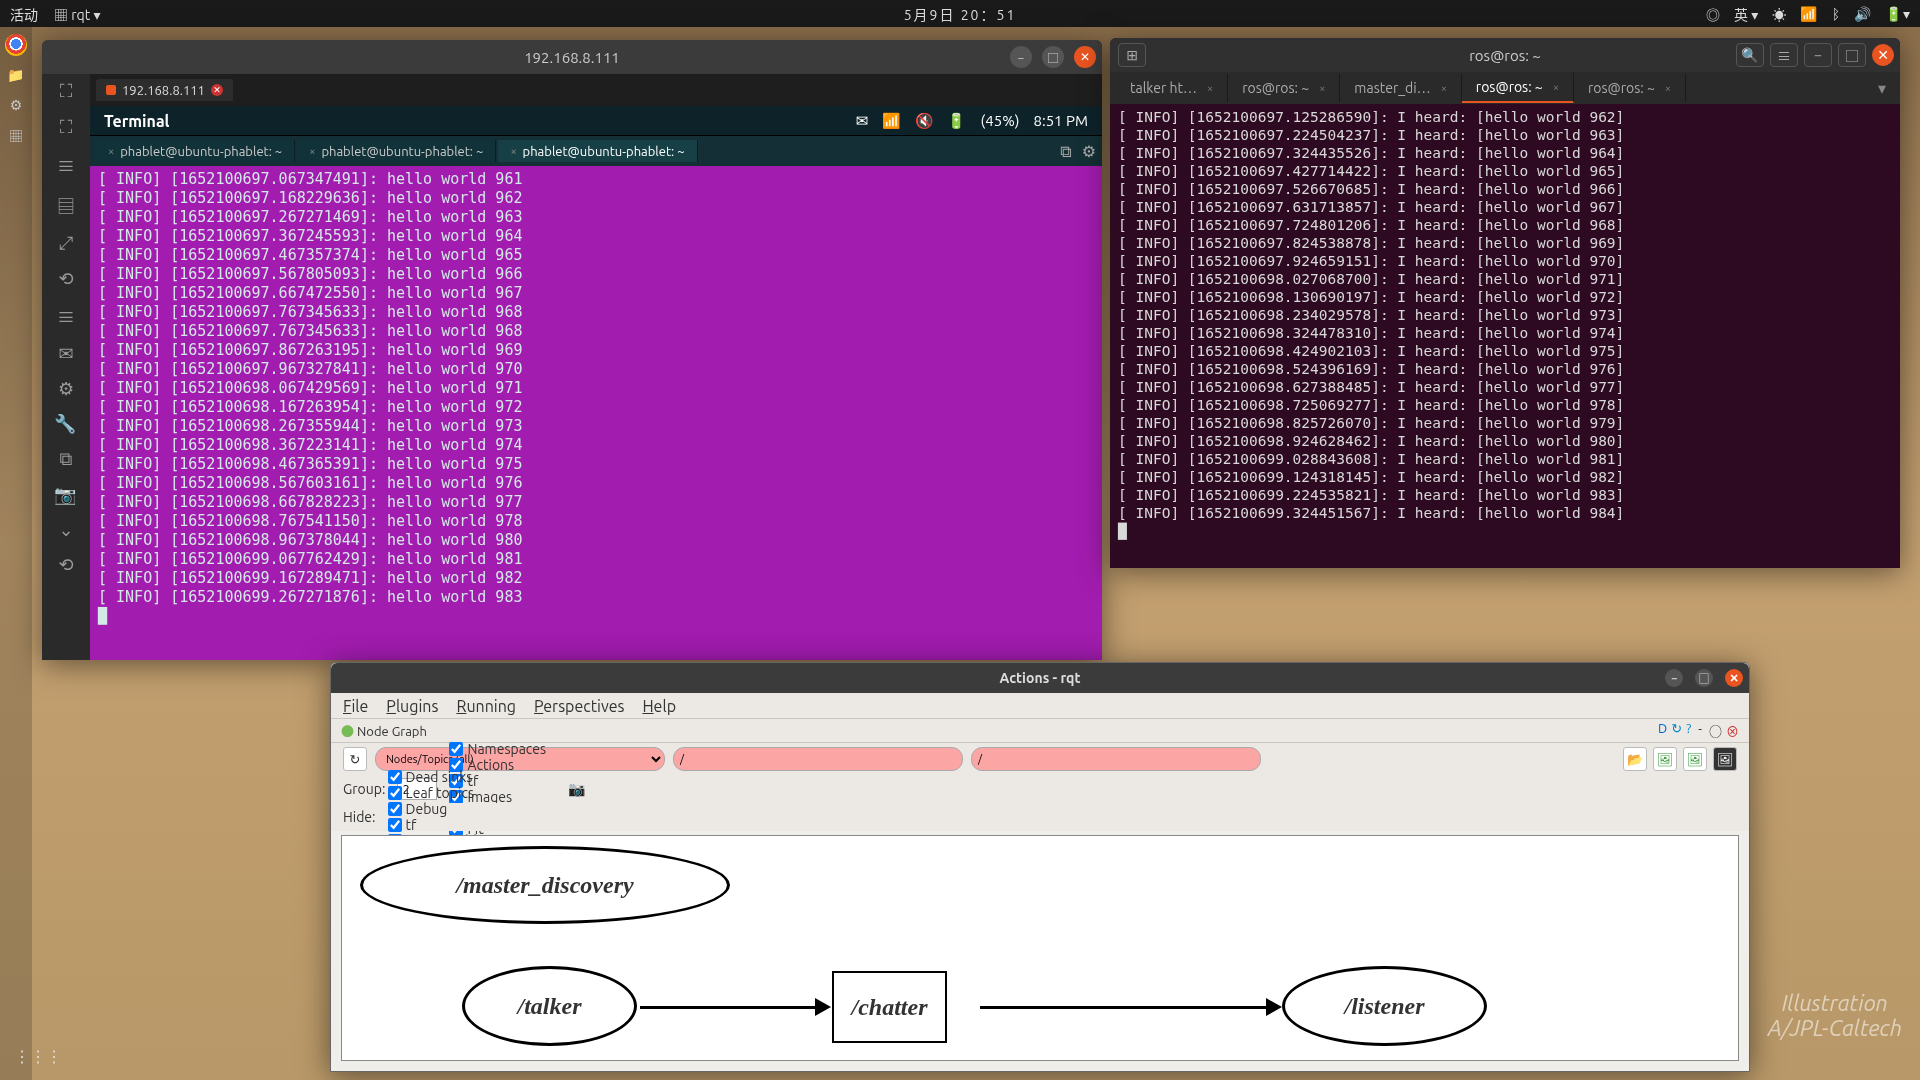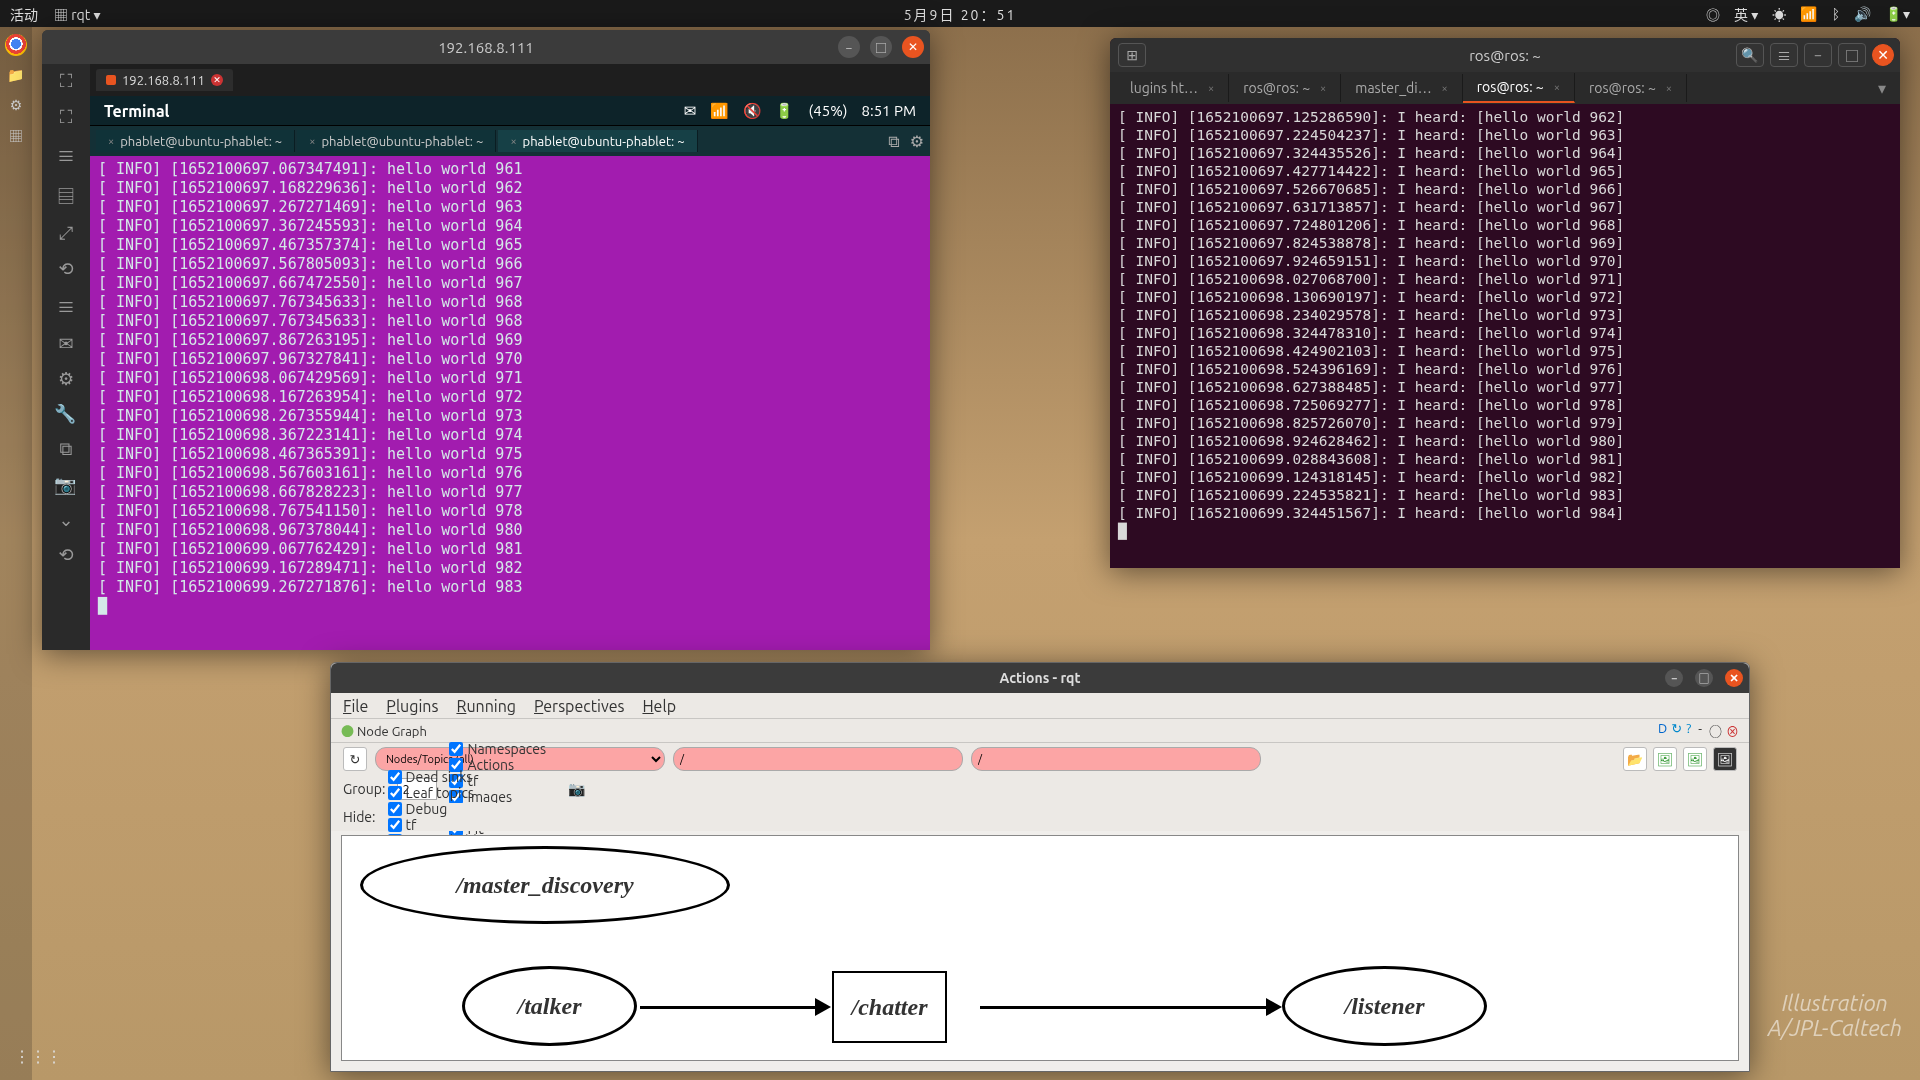--- a/index.html
+++ b/index.html
@@ -6,21 +6,21 @@
 body{width:1920px;height:1080px;background:linear-gradient(180deg,#8a6d4a 0%,#c4a070 50%,#b89868 100%);position:relative;overflow:hidden;color:#ddd}
 .topbar{height:27px;background:#1a1a1a;display:flex;align-items:center;font-size:14px;color:#ddd;padding:0 10px}
 .tb-left{display:flex;align-items:center;gap:16px}
 .tb-center{position:absolute;left:50%;transform:translateX(-50%);letter-spacing:2px}
 .tb-right{margin-left:auto;display:flex;align-items:center;gap:14px}
 .launcher{position:absolute;left:0;top:27px;width:32px;height:calc(100% - 27px);background:rgba(20,20,20,.2);display:flex;flex-direction:column;align-items:center;padding-top:4px;gap:2px}
 .launcher .li{width:28px;height:28px;display:flex;align-items:center;justify-content:center;color:#ccc;font-size:14px}
 .launcher .icon-chrome{background:radial-gradient(circle at 50% 45%,#4285f4 30%,#fff 31% 40%,#ea4335 41% 60%,#fbbc05 61% 80%,#34a853 81%);border-radius:50%;width:22px;height:22px}
 
 .win{position:absolute;background:#353535;border-radius:6px 6px 0 0;box-shadow:0 4px 30px rgba(0,0,0,.5)}
-.win1{left:42px;top:30px;width:888px;height:620px}
+.win1{left:42px;top:40px;width:1060px;height:620px}
 .titlebar{height:34px;background:#3b3b3b;display:flex;align-items:center;justify-content:center;color:#ccc;font-size:15px;position:relative;border-radius:6px 6px 0 0}
 .titlebar .winbtns{position:absolute;right:6px;display:flex;gap:10px}
 .winbtn{width:22px;height:22px;border-radius:50%;background:#555;display:flex;align-items:center;justify-content:center;font-size:12px;color:#ccc}
 .winbtn.close{background:#e95420;color:#fff}
 
 .vsbar{position:absolute;left:0;top:34px;width:48px;height:calc(100% - 34px);background:#2a2a2a;display:flex;flex-direction:column;align-items:center;padding-top:6px;gap:14px;color:#999}
 .vsbar span{font-size:18px}
 .vsbody{position:absolute;left:48px;top:34px;right:0;height:calc(100% - 34px);background:#102b2f;display:flex;flex-direction:column}
 .filetab-row{height:32px;background:#1e1e1e;display:flex;align-items:center;padding:0 6px;gap:6px}
 .filetab{background:#2d2d2d;color:#ddd;padding:4px 10px;display:flex;align-items:center;gap:6px;font-size:13px;border-radius:3px 3px 0 0}
@@ -208,21 +208,21 @@
   <div class="right-controls">
    <div class="sqbtn">🔍</div>
    <div class="sqbtn">≡</div>
    <div class="sqbtn">−</div>
    <div class="sqbtn">□</div>
    <div class="sqbtn close">✕</div>
   </div>
  </div>
  <div class="tabs2" id="tabs2">
   <div class="tab2">
-        <span>lugins ht…</span>
+        <span>talker ht…</span>
         <span class="tx">×</span>
       </div>
       <div class="tab2">
         <span>ros@ros: ~</span>
         <span class="tx">×</span>
       </div>
       <div class="tab2">
         <span>master_di…</span>
         <span class="tx">×</span>
       </div>

